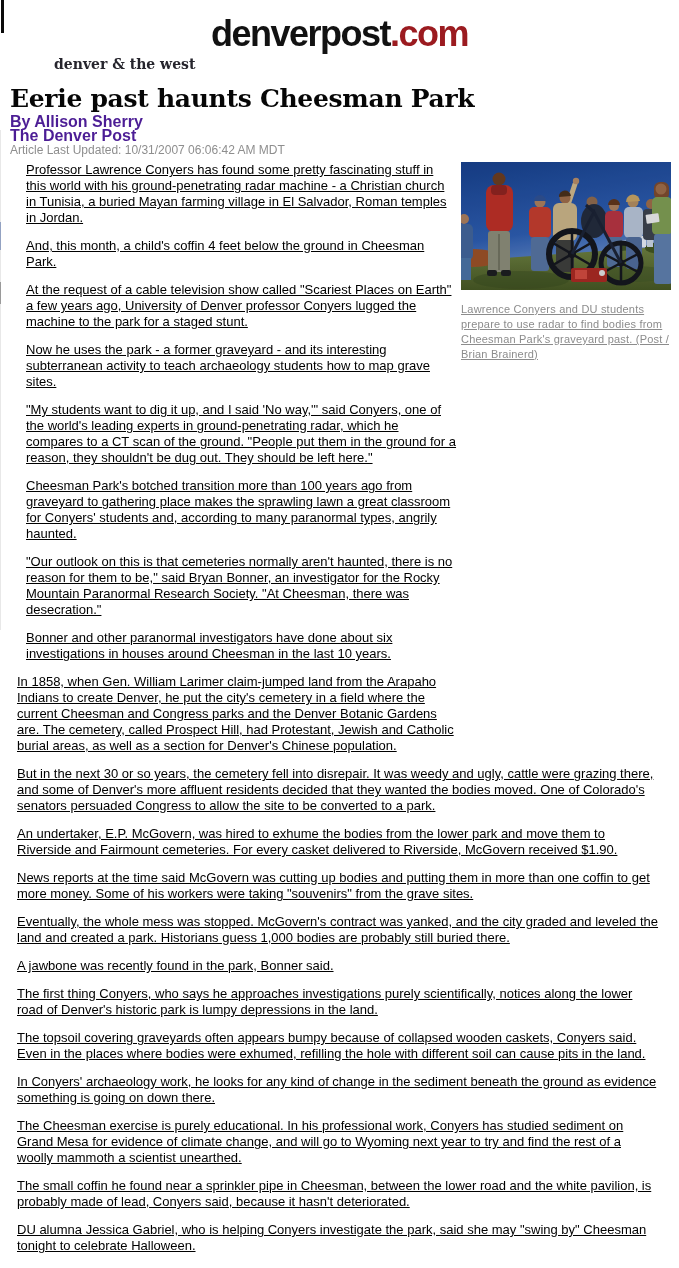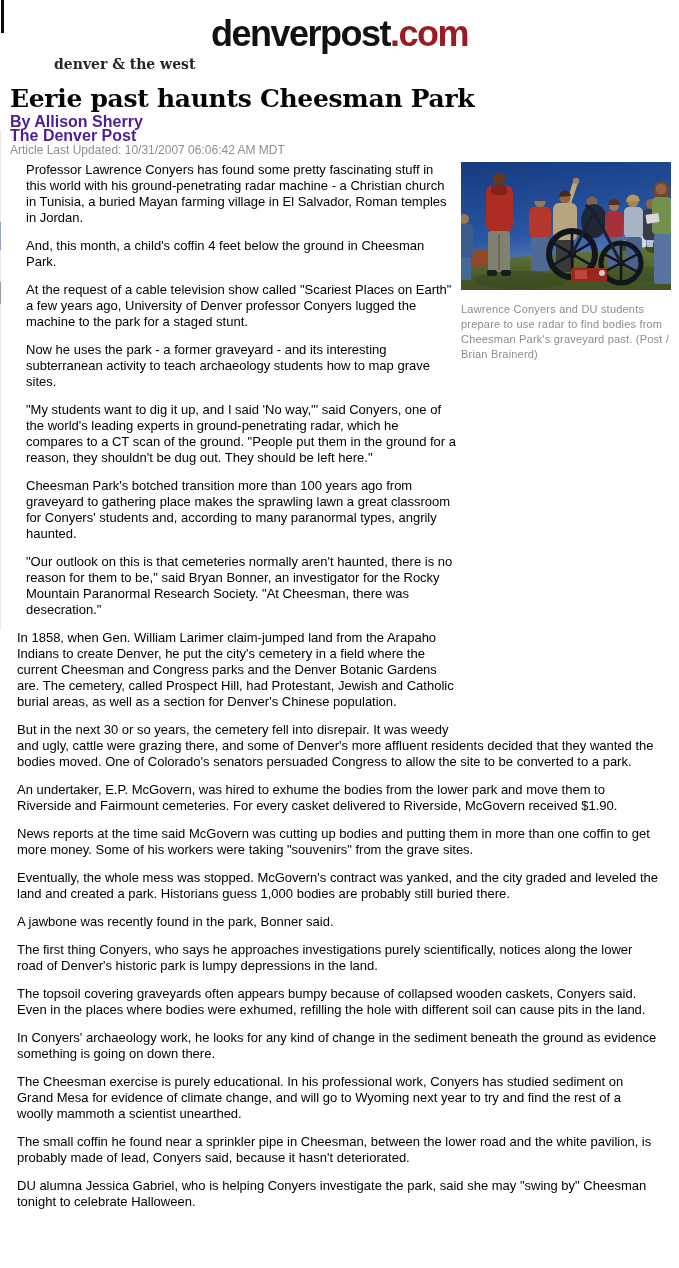--- a/index.html
+++ b/index.html
@@ -74,21 +74,21 @@
     margin-bottom:4px;
   }
 
   
   .article{
     padding:0 20px 14px 17px;
     font-size:13px;
     line-height:16px;
     color:#000;
   }
-  .article p{margin:12px 0;}
+  .article p{margin:12px 0;text-decoration:underline;}
   .narrow{padding-left:9px;}
   .narrow p:first-child{margin-top:3px;}
 
   
   .photo-float{
     float:right;
     width:210px;
     height:568px;
     margin:0 -12px 0 4px;
   }
@@ -230,20 +230,21 @@
     </div>
 
     <div class="narrow">
       <p>Professor Lawrence Conyers has found some pretty fascinating stuff in this world with his ground-penetrating radar machine - a Christian church in Tunisia, a buried Mayan farming village in El Salvador, Roman temples in Jordan.</p>
       <p>And, this month, a child's coffin 4 feet below the ground in Cheesman Park.</p>
       <p>At the request of a cable television show called "Scariest Places on Earth" a few years ago, University of Denver professor Conyers lugged the machine to the park for a staged stunt.</p>
       <p>Now he uses the park - a former graveyard - and its interesting subterranean activity to teach archaeology students how to map grave sites.</p>
       <p>"My students want to dig it up, and I said 'No way,'" said Conyers, one of the world's leading experts in ground-penetrating radar, which he compares to a CT scan of the ground. "People put them in the ground for a reason, they shouldn't be dug out. They should be left here."</p>
       <p>Cheesman Park's botched transition more than 100 years ago from graveyard to gathering place makes the sprawling lawn a great classroom for Conyers' students and, according to many paranormal types, angrily haunted.</p>
       <p>"Our outlook on this is that cemeteries normally aren't haunted, there is no reason for them to be," said Bryan Bonner, an investigator for the Rocky Mountain Paranormal Research Society. "At Cheesman, there was desecration."</p>
+      <p>Bonner and other paranormal investigators have done about six investigations in houses around Cheesman in the last 10 years.</p>
     </div>
 
     <p>In 1858, when Gen. William Larimer claim-jumped land from the Arapaho Indians to create Denver, he put the city's cemetery in a field where the current Cheesman and Congress parks and the Denver Botanic Gardens are. The cemetery, called Prospect Hill, had Protestant, Jewish and Catholic burial areas, as well as a section for Denver's Chinese population.</p>
     <p>But in the next 30 or so years, the cemetery fell into disrepair. It was weedy and ugly, cattle were grazing there, and some of Denver's more affluent residents decided that they wanted the bodies moved. One of Colorado's senators persuaded Congress to allow the site to be converted to a park.</p>
     <p>An undertaker, E.P. McGovern, was hired to exhume the bodies from the lower park and move them to Riverside and Fairmount cemeteries. For every casket delivered to Riverside, McGovern received $1.90.</p>
     <p>News reports at the time said McGovern was cutting up bodies and putting them in more than one coffin to get more money. Some of his workers were taking "souvenirs" from the grave sites.</p>
     <p>Eventually, the whole mess was stopped. McGovern's contract was yanked, and the city graded and leveled the land and created a park. Historians guess 1,000 bodies are probably still buried there.</p>
     <p>A jawbone was recently found in the park, Bonner said.</p>
     <p>The first thing Conyers, who says he approaches investigations purely scientifically, notices along the lower road of Denver's historic park is lumpy depressions in the land.</p>
     <p>The topsoil covering graveyards often appears bumpy because of collapsed wooden caskets, Conyers said. Even in the places where bodies were exhumed, refilling the hole with different soil can cause pits in the land.</p>

